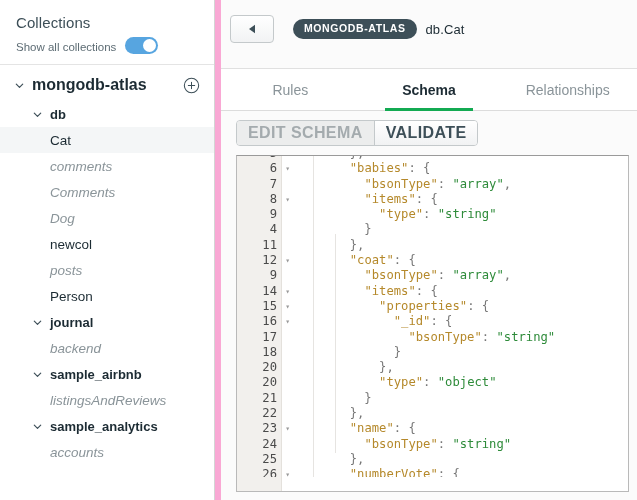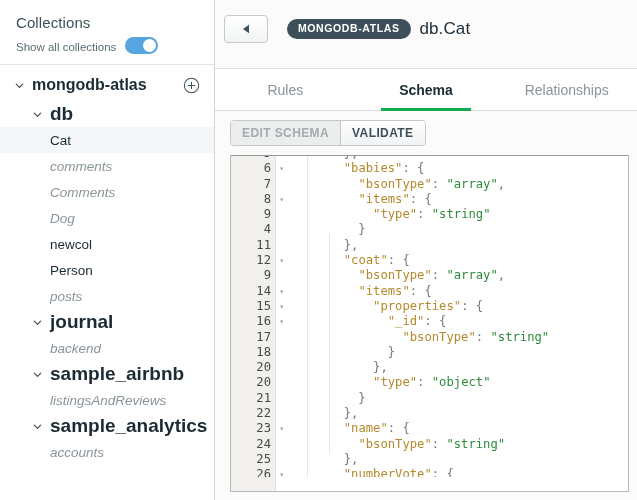--- a/index.html
+++ b/index.html
@@ -9,20 +9,21 @@
     overflow: hidden;
     background: #ffffff;
     font-family: "Liberation Sans", sans-serif;
     -webkit-font-smoothing: antialiased;
   }
   #app {
     position: relative;
     width: 637px; height: 500px;
     display: flex;
     background: #f9a8d4;
+    gap: 6px;
   }
 
   
   #sidebar {
     width: 215px;
     height: 500px;
     background: #ffffff;
     border-right: 1px solid #d4d4d4;
     box-sizing: border-box;
     overflow: hidden;
@@ -92,21 +93,21 @@
 
   
   .db-row {
     display: flex;
     align-items: center;
     height: 26px;
     padding-left: 32px;
     cursor: pointer;
   }
   .db-name {
-    font-size: 19px;
+    font-size: 13px;
     font-weight: bold;
     color: #1c2b33;
     margin-left: 7px;
   }
 
   
   .coll-row {
     display: flex;
     align-items: center;
     height: 26px;
@@ -171,21 +172,21 @@
     color: #ffffff;
     font-size: 10.5px;
     font-weight: bold;
     letter-spacing: 0.6px;
     padding: 4px 11px 5px 11px;
     border-radius: 11px;
     line-height: 11px;
     cursor: pointer;
   }
   .crumb-title {
-    font-size: 17px;
+    font-size: 13px;
     color: #1c2b33;
     letter-spacing: 0.1px;
   }
 
   
   .tabs {
     display: flex;
     height: 41px;
     background: #ffffff;
     border-top: 1px solid #e0e0e0;
@@ -230,21 +231,21 @@
     display: flex;
     border: 1px solid #c4c9cb;
     border-radius: 4px;
     overflow: hidden;
     height: 24px;
   }
   .segbtn {
     display: flex;
     align-items: center;
     padding: 0 11px;
-    font-size: 12px;
+    font-size: 16px;
     font-weight: bold;
     letter-spacing: 0.4px;
     cursor: pointer;
     box-sizing: border-box;
     background: linear-gradient(#ffffff, #f1f2f3);
     color: #3d4f58;
   }
   .segbtn.off {
     background: #eceded;
     color: #a4abae;
@@ -382,24 +383,24 @@
         <div class="coll-row">
           <span class="coll-name italic">Comments</span>
         </div>
         <div class="coll-row">
           <span class="coll-name italic">Dog</span>
         </div>
         <div class="coll-row">
           <span class="coll-name">newcol</span>
         </div>
         <div class="coll-row">
+          <span class="coll-name italic">posts</span>
+        </div>
+        <div class="coll-row">
           <span class="coll-name">Person</span>
-        </div>
-        <div class="coll-row">
-          <span class="coll-name italic">posts</span>
         </div>
         <div class="db-row">
           <svg class="chev" width="11" height="11" viewBox="0 0 12 12">
             <polyline points="2.5,4.5 6,8 9.5,4.5" fill="none" stroke="#3d4f58" stroke-width="1.3" stroke-linecap="round" stroke-linejoin="round"></polyline>
           </svg>
           <span class="db-name">journal</span>
         </div>
         <div class="coll-row">
           <span class="coll-name italic">backend</span>
         </div>

